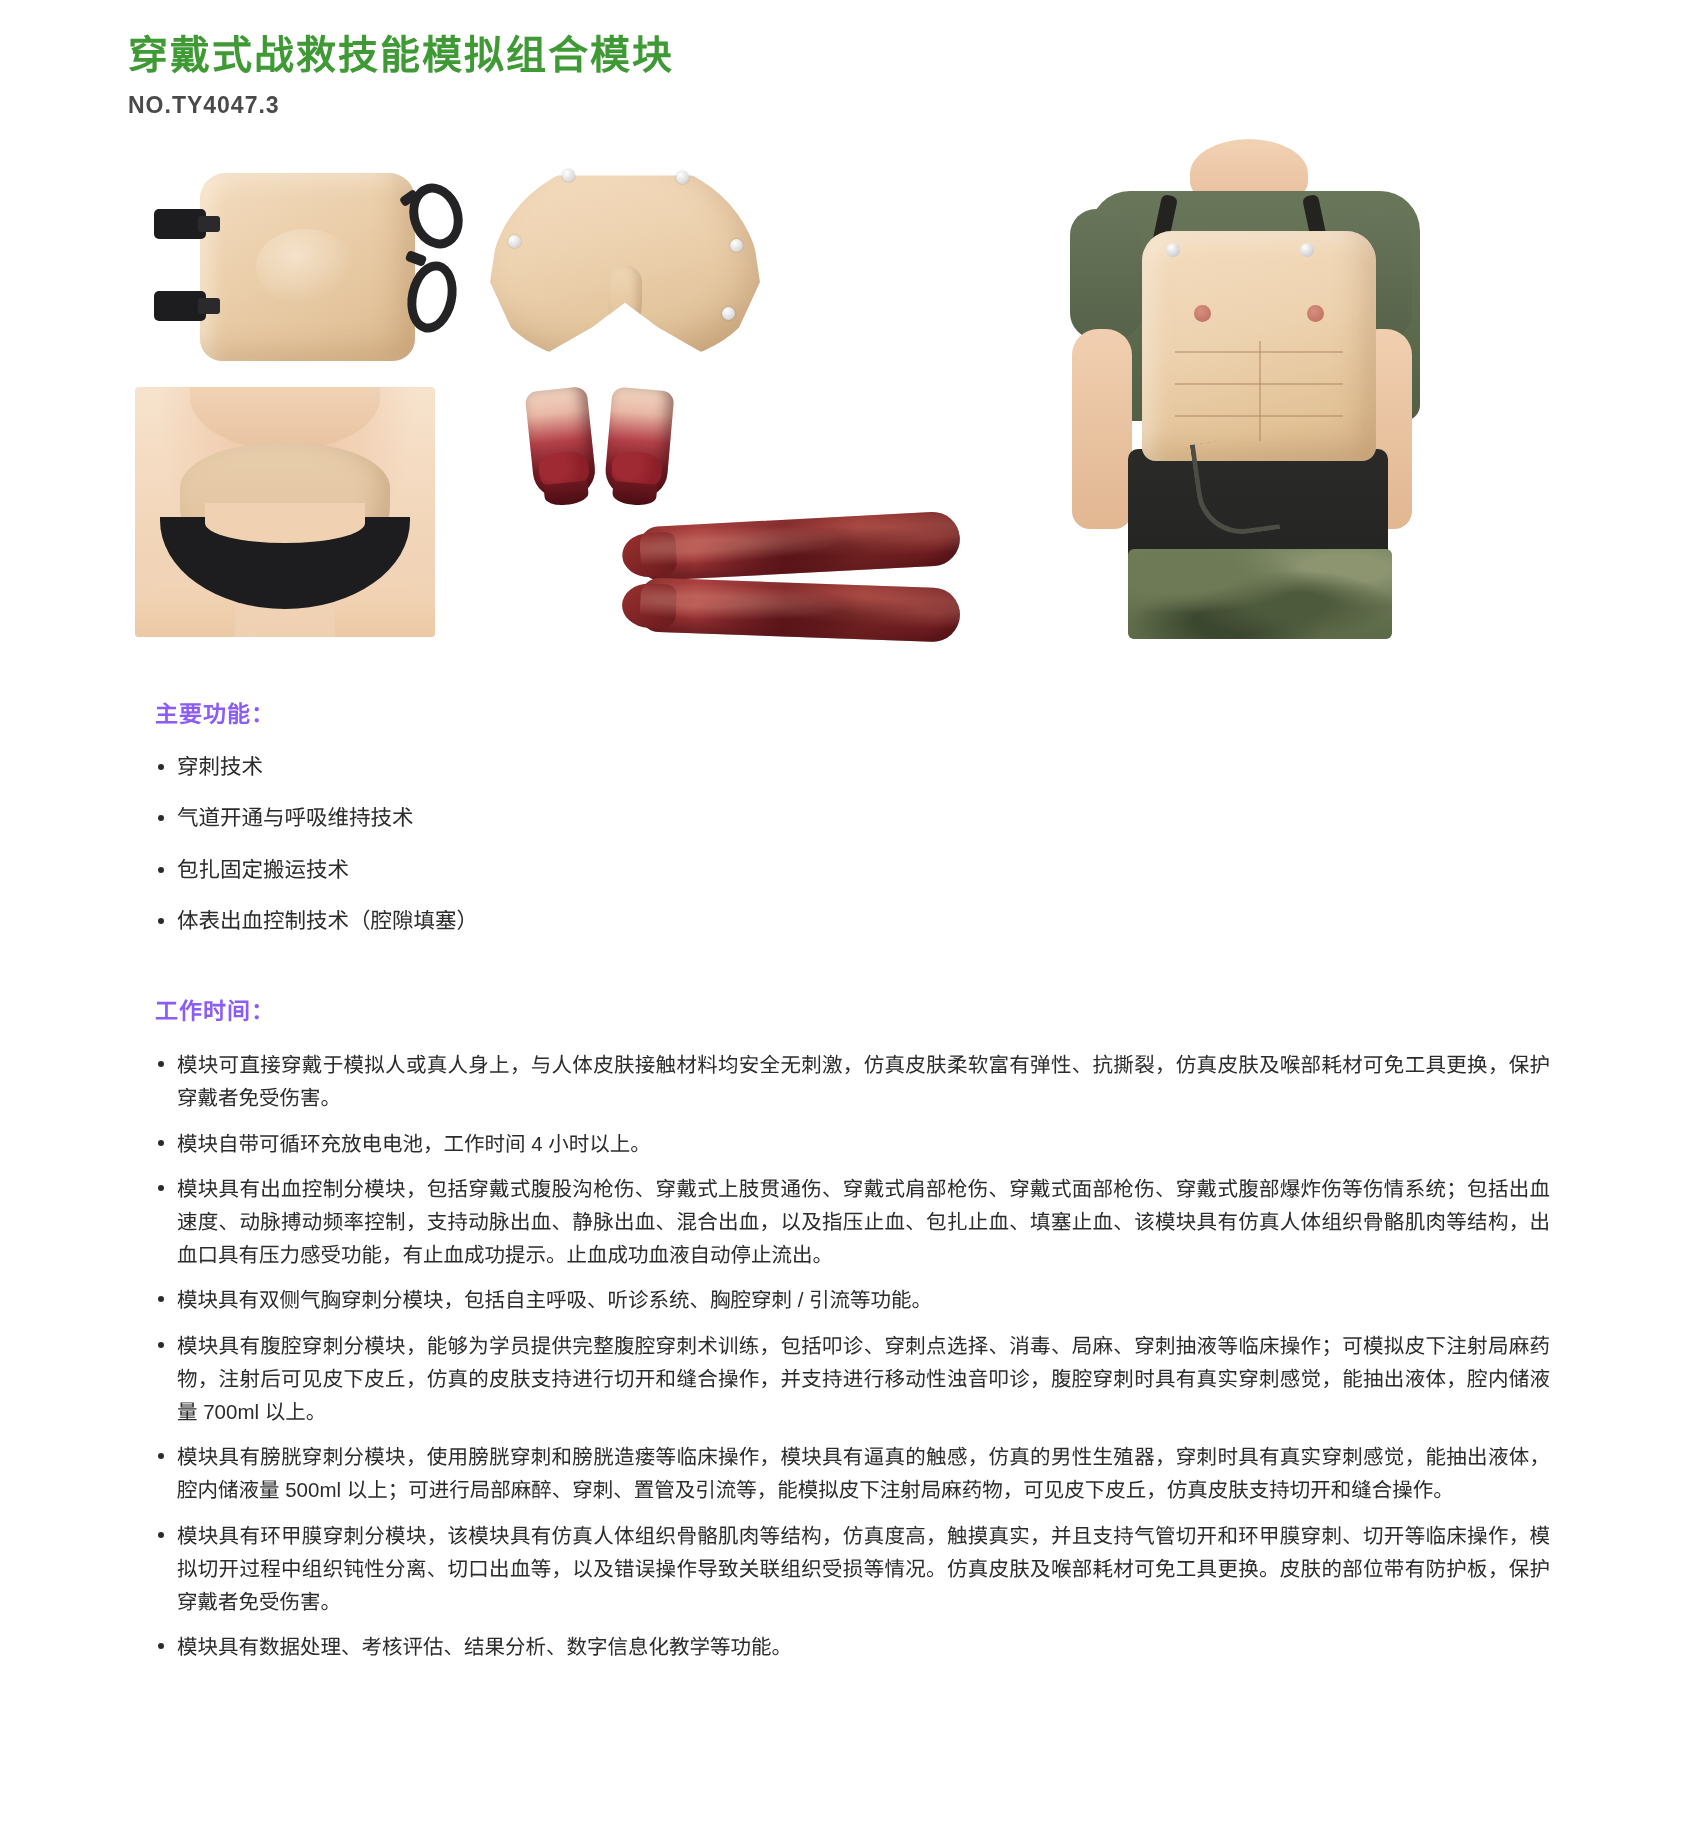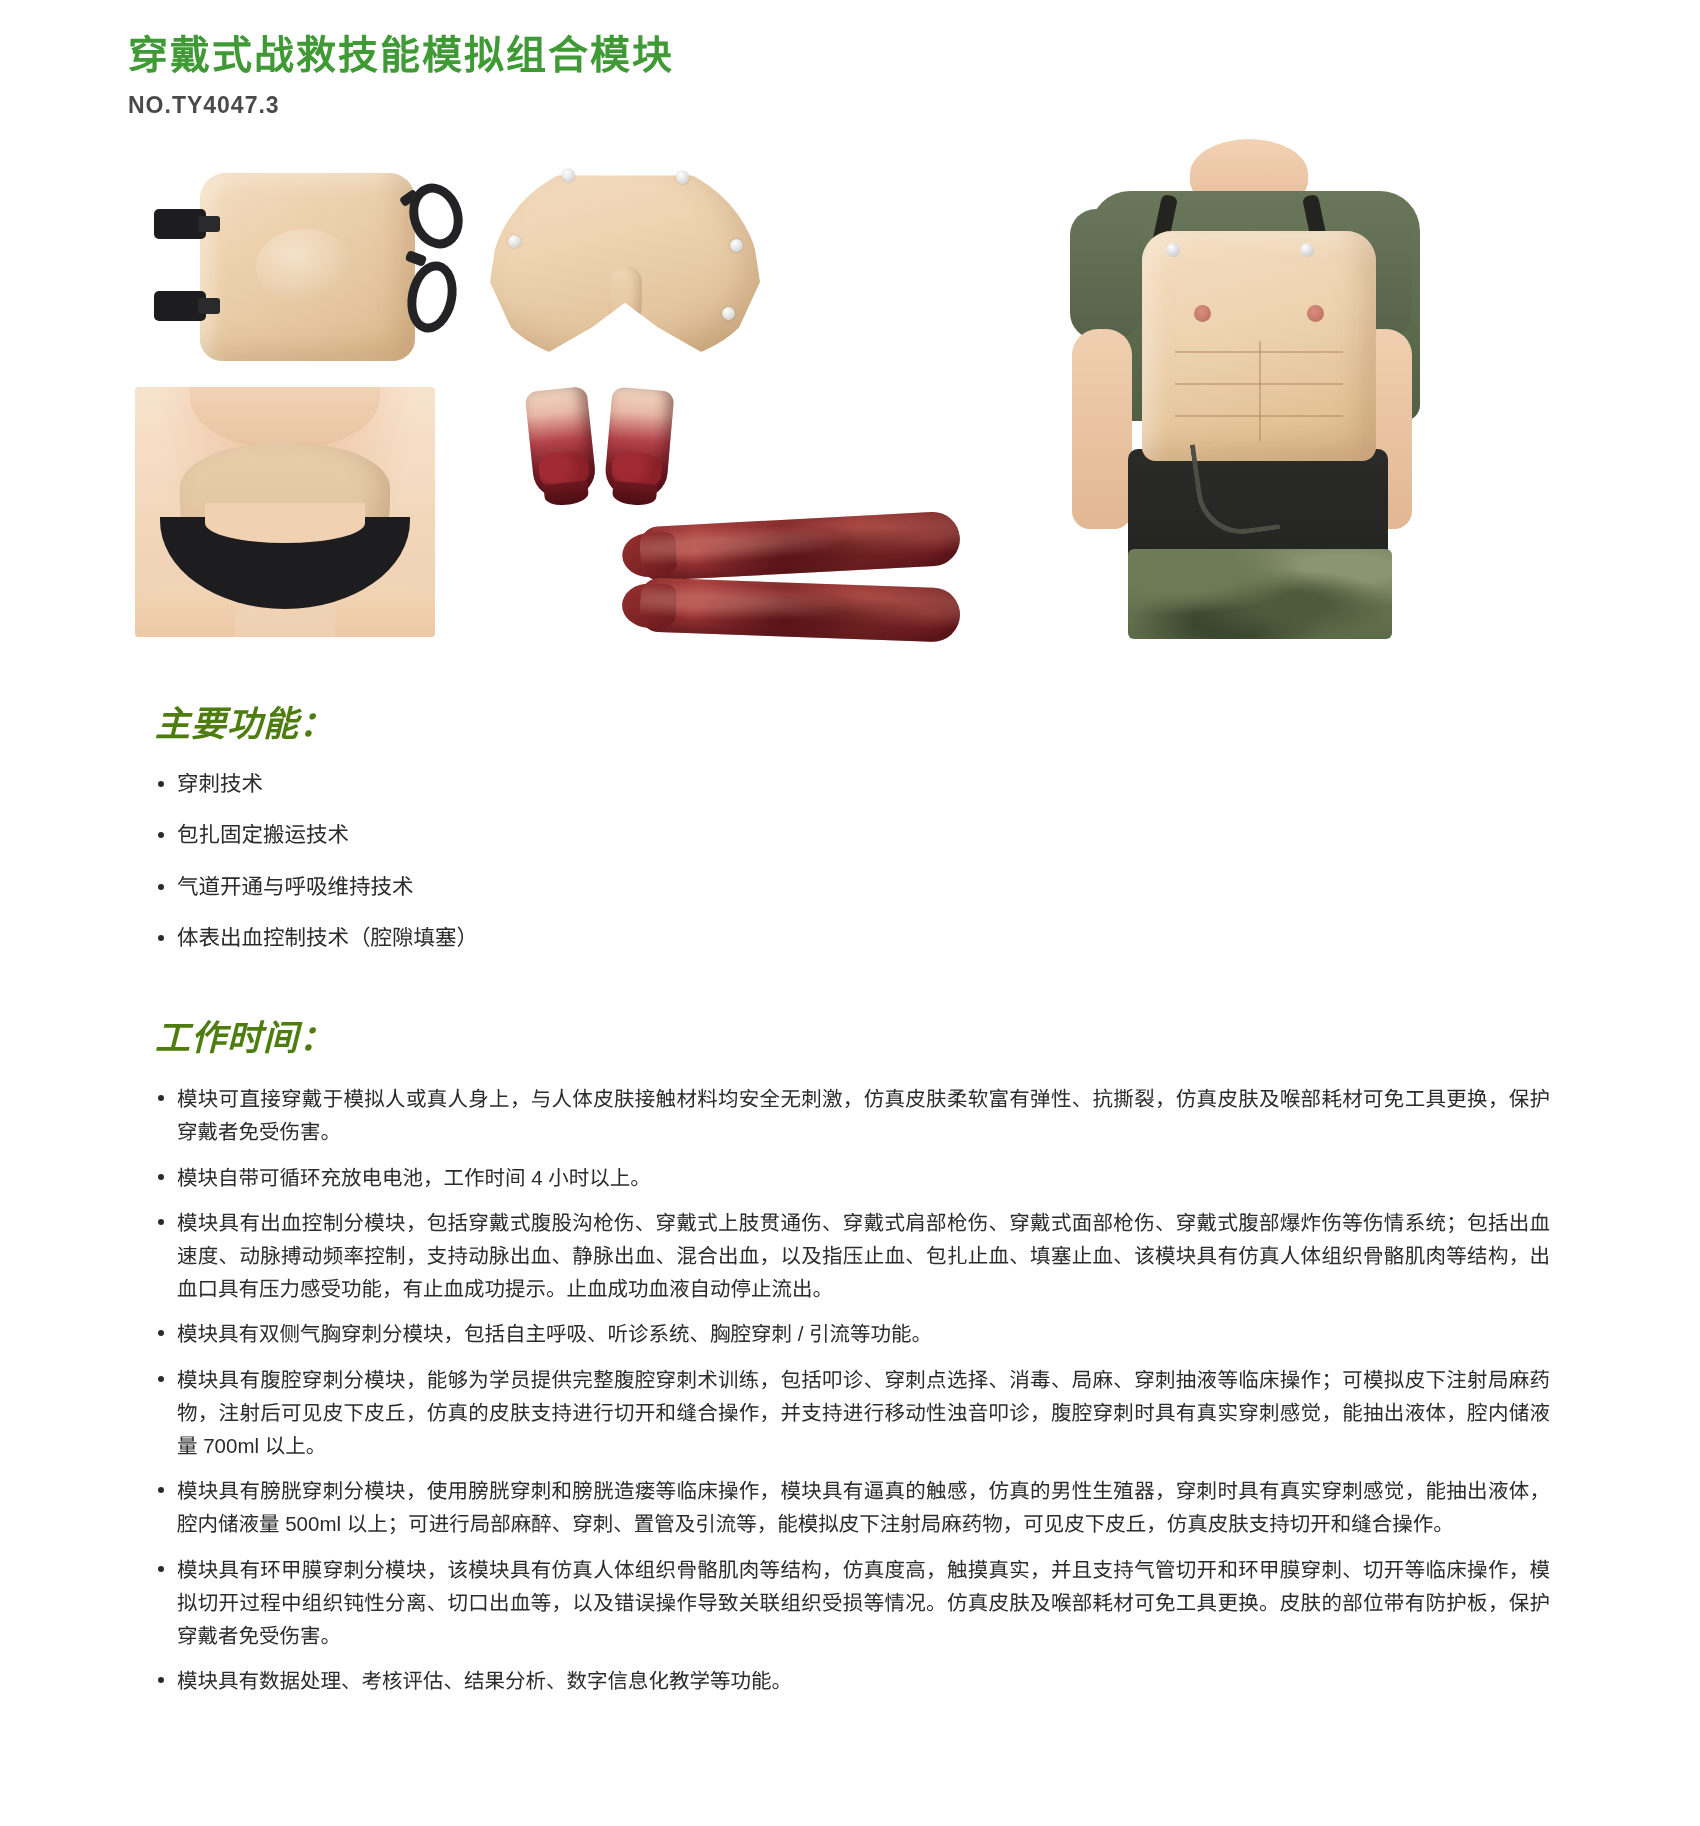--- a/index.html
+++ b/index.html
@@ -288,26 +288,25 @@
     border-bottom: 5px solid #4c4d44;
     border-radius: 0 0 0 46px;
     transform: rotate(-8deg);
   }
 
   
   .section {
     padding: 0 150px 0 155px;
   }
   .section-heading {
-    font-size: 35px;
+    font-size: 23px;
     font-weight: bold;
-    color: #4d7c0f;
+    color: #8b5cf6;
     letter-spacing: 1px;
     margin: 46px 0 22px 0;
-    font-style: italic;
   }
   #features-heading { margin-top: 54px; }
 
   ul.bullets {
     list-style: none;
     margin: 0;
     padding: 0;
   }
   ul.bullets > li {
     position: relative;
@@ -420,22 +419,22 @@
       <div class="tube"></div>
 
     </div>
 
   </div>
 
   <div class="section">
     <div class="section-heading">主要功能：</div>
     <ul class="bullets func">
       <li>穿刺技术</li>
+      <li>气道开通与呼吸维持技术</li>
       <li>包扎固定搬运技术</li>
-      <li>气道开通与呼吸维持技术</li>
       <li>体表出血控制技术（腔隙填塞）</li>
     </ul>
   </div>
 
   <div class="section">
     <div class="section-heading" id="features-heading">工作时间：</div>
     <ul class="bullets feat">
       <li>模块可直接穿戴于模拟人或真人身上，与人体皮肤接触材料均安全无刺激，仿真皮肤柔软富有弹性、抗撕裂，仿真皮肤及喉部耗材可免工具更换，保护穿戴者免受伤害。</li>
       <li>模块自带可循环充放电电池，工作时间 4 小时以上。</li>
       <li>模块具有出血控制分模块，包括穿戴式腹股沟枪伤、穿戴式上肢贯通伤、穿戴式肩部枪伤、穿戴式面部枪伤、穿戴式腹部爆炸伤等伤情系统；包括出血速度、动脉搏动频率控制，支持动脉出血、静脉出血、混合出血，以及指压止血、包扎止血、填塞止血、该模块具有仿真人体组织骨骼肌肉等结构，出血口具有压力感受功能，有止血成功提示。止血成功血液自动停止流出。</li>

